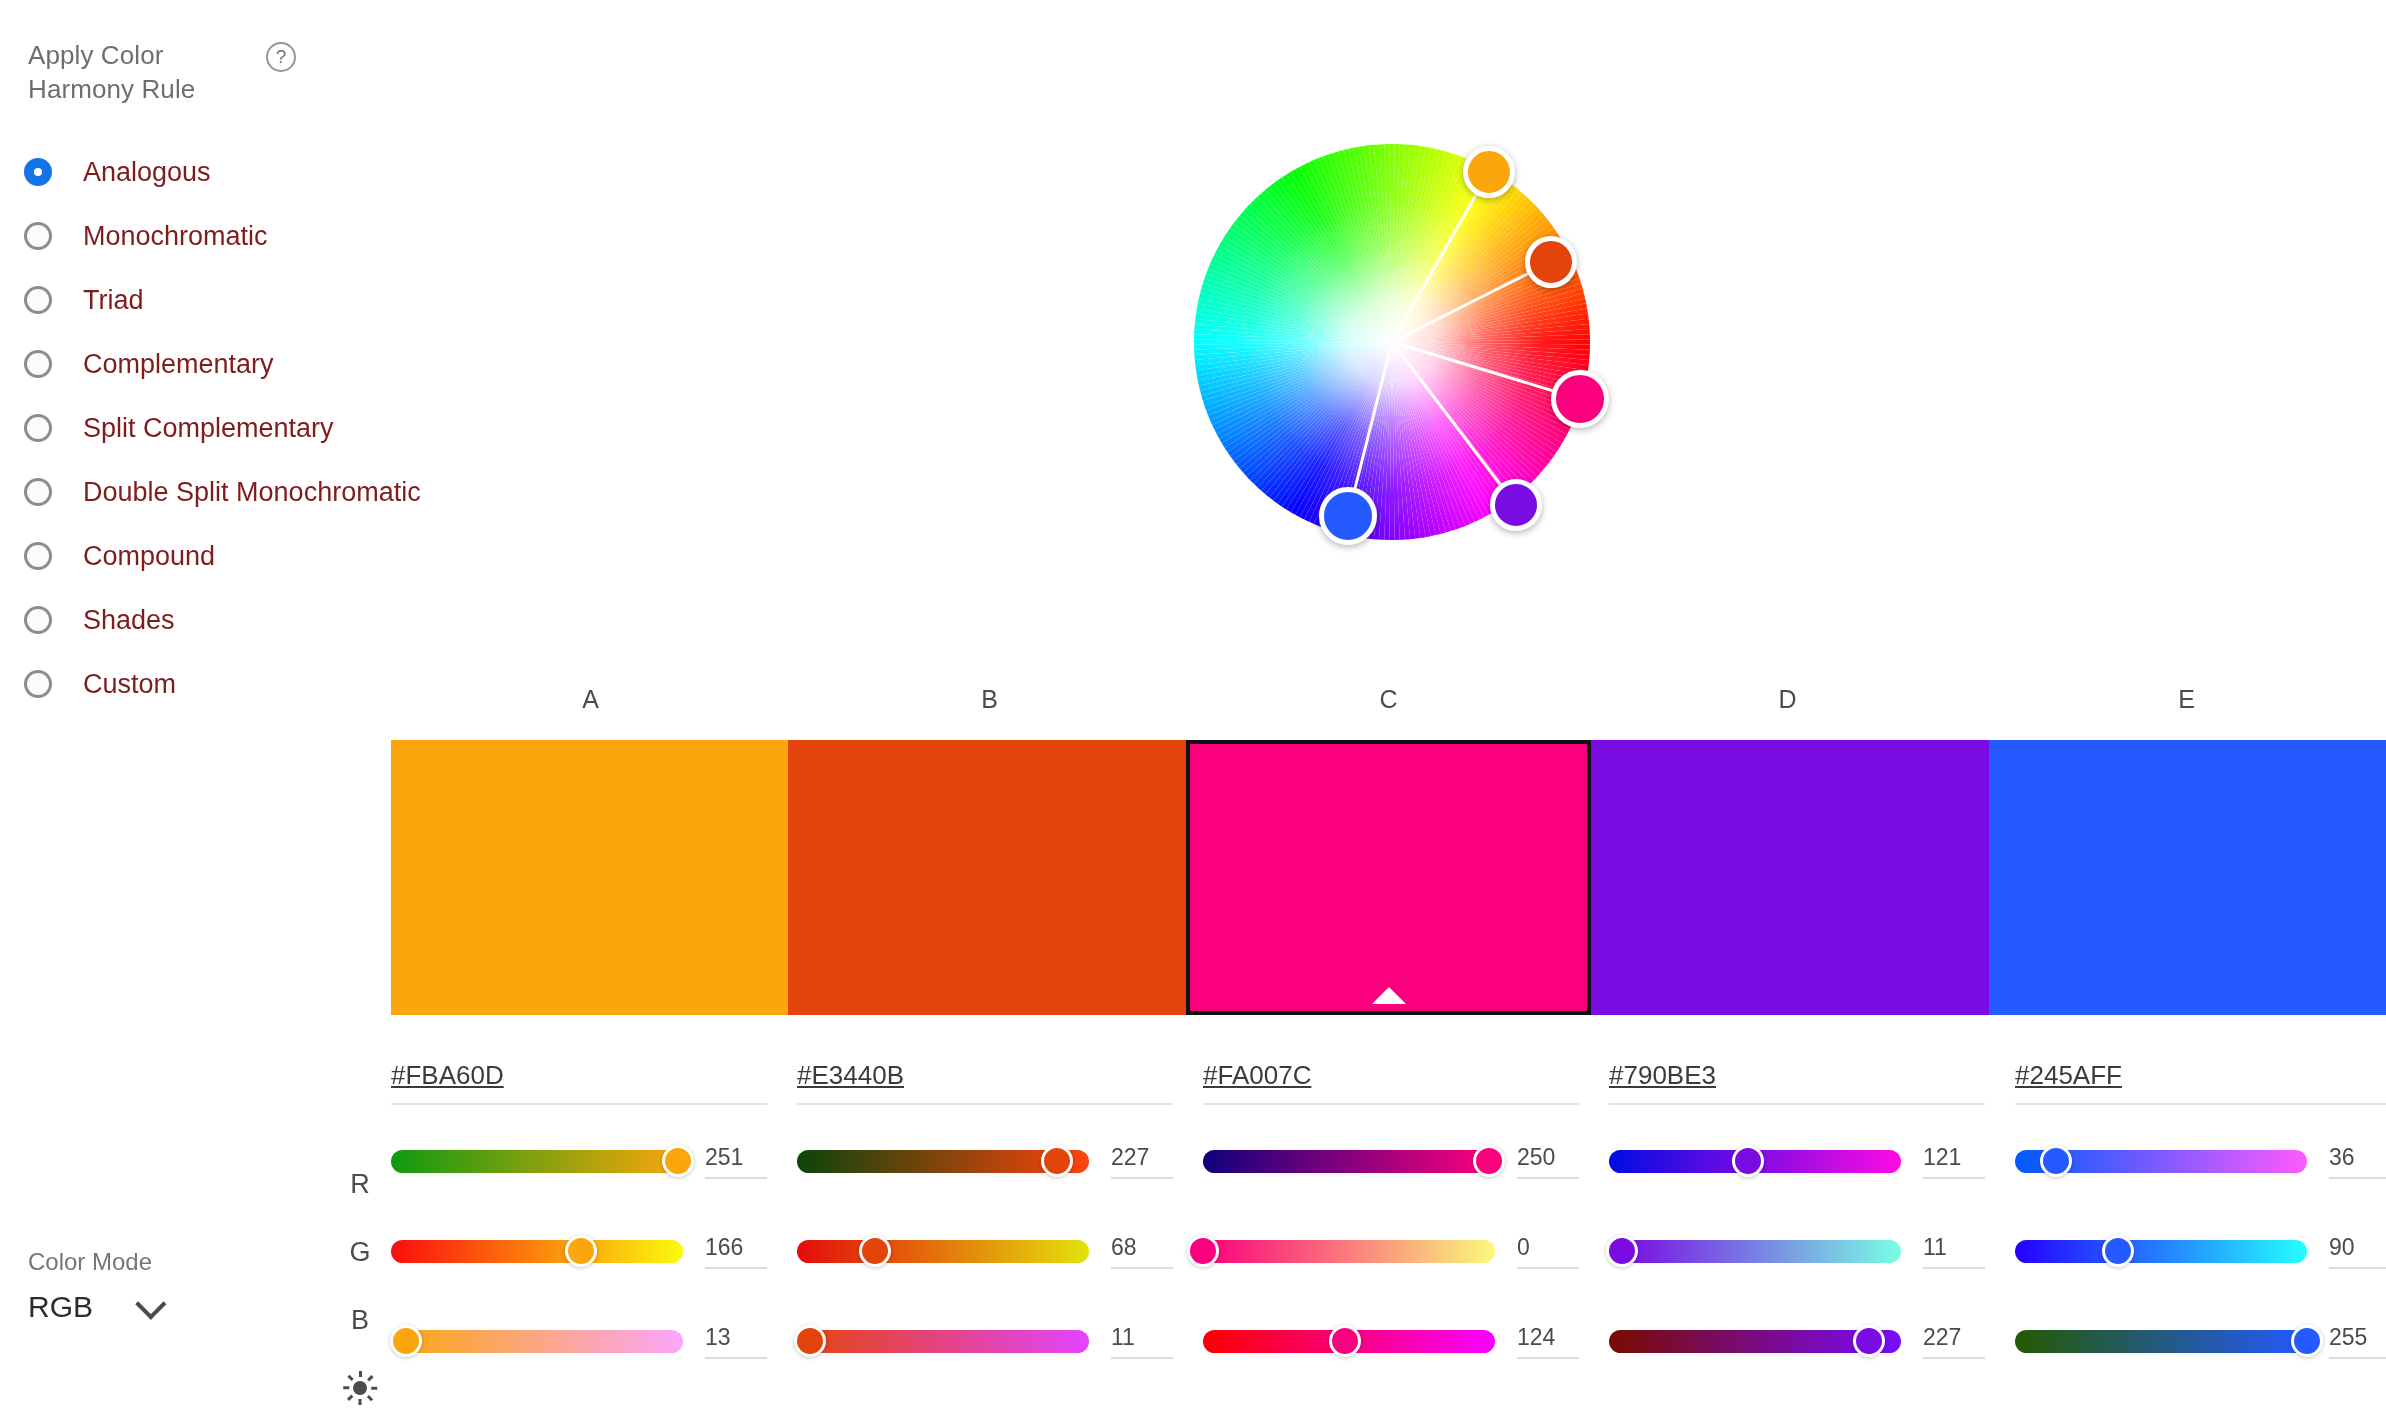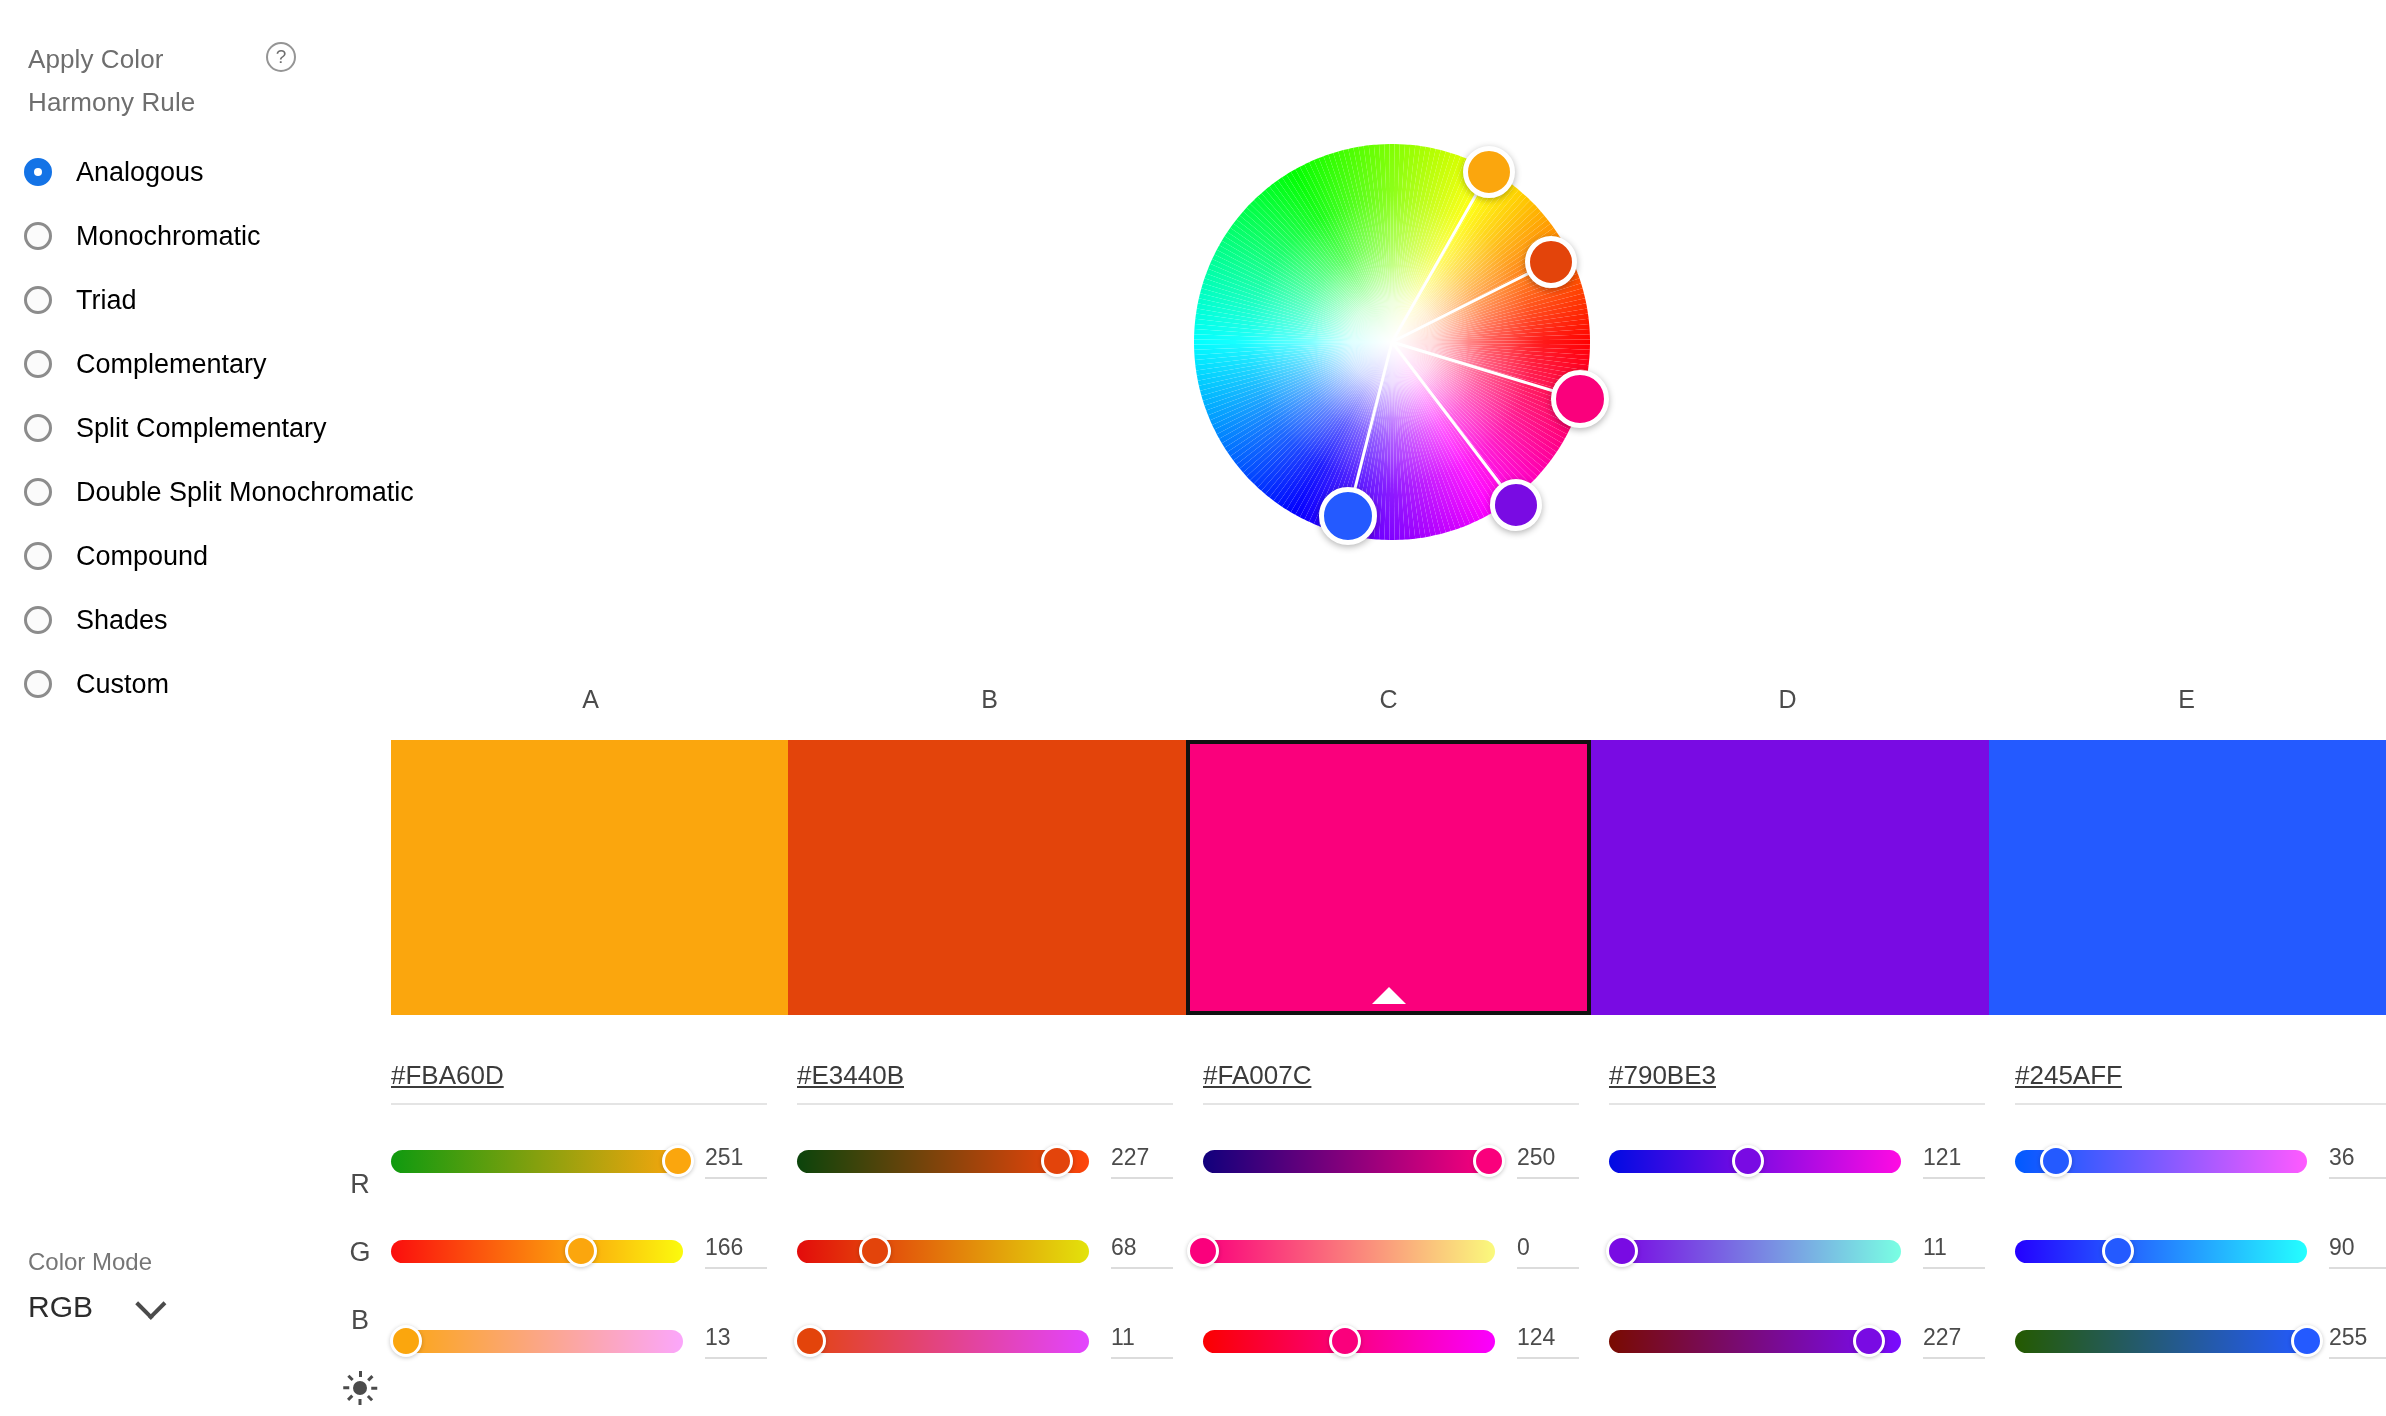--- a/index.html
+++ b/index.html
@@ -12,21 +12,21 @@
   #root { position: relative; width: 2386px; height: 1416px; }
 
   
   #left-panel { position: absolute; left: 0; top: 0; width: 392px; height: 1416px; }
 
   .panel-title-wrap {
     position: absolute; left: 28px; top: 38px; width: 300px;
   }
   .panel-title {
     display: inline-block; width: 228px;
-    font-size: 26px; line-height: 43px; color: #6E6E6E;
+    font-size: 26px; line-height: 34px; color: #6E6E6E;
     letter-spacing: .1px;
   }
   .help-icon {
     position: absolute; left: 266px; top: 42px;
     width: 30px; height: 30px; border-radius: 50%;
     border: 2px solid #959595;
     color: #6E6E6E; font-size: 19px; line-height: 26px; text-align: center;
     cursor: pointer;
   }
 
@@ -40,21 +40,21 @@
     flex: 0 0 28px; position: relative;
   }
   .radio-row.selected .radio-mark {
     border-color: #1473E6; background: #1473E6;
   }
   .radio-row.selected .radio-mark::after {
     content: ""; position: absolute; left: 7px; top: 7px;
     width: 8px; height: 8px; border-radius: 50%; background: #ffffff;
   }
   .radio-label {
-    margin-left: 24px; font-size: 27px; color: #000000; white-space: nowrap;
+    margin-left: 31px; font-size: 27px; color: #7f1d1d; white-space: nowrap;
   }
 
   .color-mode-wrap { position: absolute; left: 28px; top: 1248px; }
   .color-mode-label { font-size: 24px; color: #767676; }
   .color-mode-value-row {
     display: flex; align-items: center; margin-top: 14px; cursor: pointer;
   }
   .color-mode-value { font-size: 30px; font-weight: normal; color: #2C2C2C; }
   .chev {
     margin-left: 44px; width: 22px; height: 22px;

